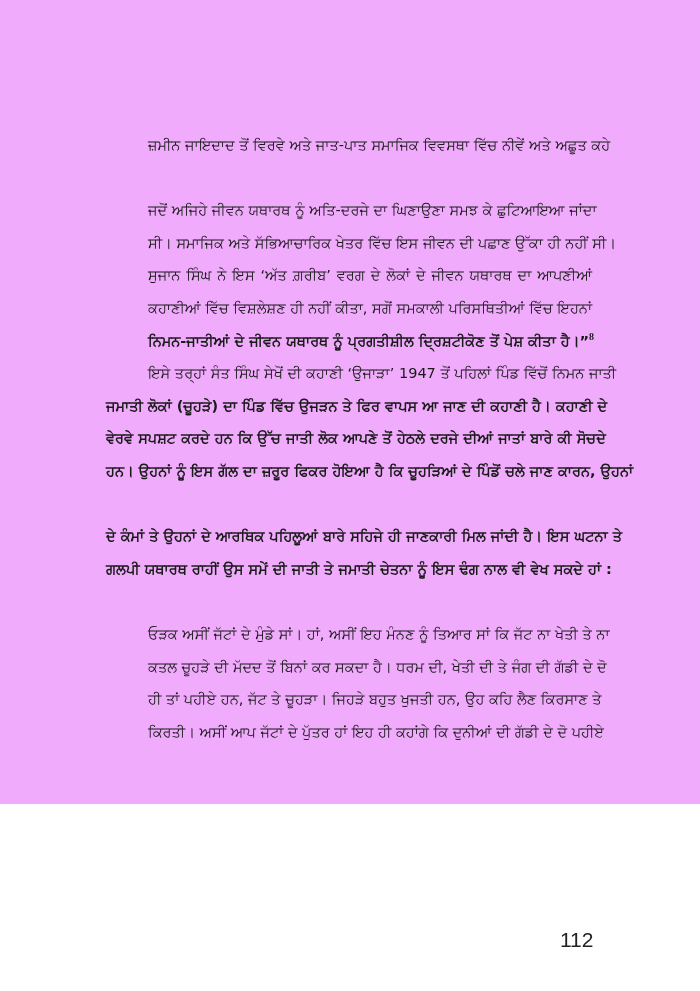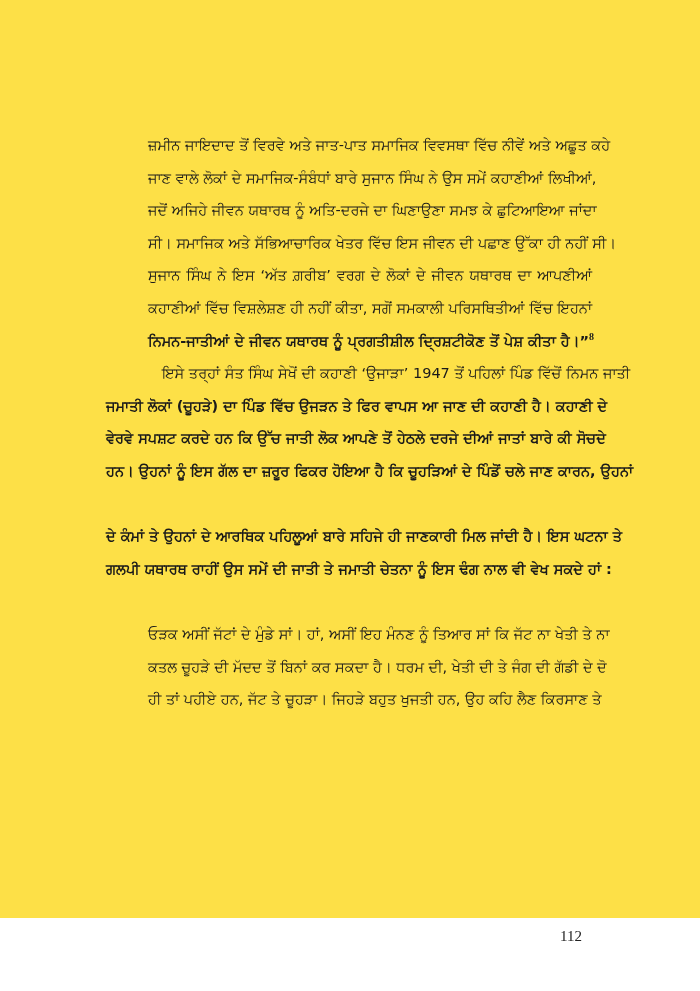--- a/index.html
+++ b/index.html
@@ -11,72 +11,72 @@
     width: 700px;
     height: 991px;
     position: relative;
     overflow: hidden;
     font-family: "DejaVu Sans", "Liberation Sans", sans-serif;
     color: #1a1a1a;
   }
   .page {
     position: absolute;
     left: 0; top: 0;
-    width: 700px; height: 918px;
-    background: #fde047;
+    width: 700px; height: 804px;
+    background: #f0abfc;
   }
   .line {
     position: absolute;
     font-size: 14.5px;
     line-height: 20px;
     white-space: nowrap;
     text-align: justify;
     text-align-last: justify;
   }
   .line.last {
     text-align-last: left;
     font-weight: bold;
   }
   .body-line { left: 106px; width: 486px; font-weight: bold; }
   .quote-line { left: 148px; width: 444px; }
-  .indent-line { left: 148px; width: 444px; margin-left: 14px; }
+  .indent-line { left: 148px; width: 444px; }
   sup {
     font-family: "Liberation Serif", serif;
     font-size: 10px;
     vertical-align: super;
     line-height: 0;
   }
   .page-number {
     position: absolute;
     left: 560px;
     top: 928px;
-    font-family: Liberation Serif, serif;
-    font-size: 15px;
+    font-family: Liberation Sans, sans-serif;
+    font-size: 21px;
     color: #222;
   }
 </style>
 </head>
 <body>
 
 <div class="page">
 
   <div class="line quote-line" style="top:135px">ਜ਼ਮੀਨ ਜਾਇਦਾਦ ਤੋਂ ਵਿਰਵੇ ਅਤੇ ਜਾਤ-ਪਾਤ ਸਮਾਜਿਕ ਵਿਵਸਥਾ ਵਿੱਚ ਨੀਵੇਂ ਅਤੇ ਅਛੂਤ ਕਹੇ</div>
-  <div class="line quote-line" style="top:168px">ਜਾਣ ਵਾਲੇ ਲੋਕਾਂ ਦੇ ਸਮਾਜਿਕ-ਸੰਬੰਧਾਂ ਬਾਰੇ ਸੁਜਾਨ ਸਿੰਘ ਨੇ ਉਸ ਸਮੇਂ ਕਹਾਣੀਆਂ ਲਿਖੀਆਂ,</div>
   <div class="line quote-line" style="top:200px">ਜਦੋਂ ਅਜਿਹੇ ਜੀਵਨ ਯਥਾਰਥ ਨੂੰ ਅਤਿ-ਦਰਜੇ ਦਾ ਘਿਣਾਉਣਾ ਸਮਝ ਕੇ ਛੁਟਿਆਇਆ ਜਾਂਦਾ</div>
   <div class="line quote-line" style="top:233px">ਸੀ। ਸਮਾਜਿਕ ਅਤੇ ਸੱਭਿਆਚਾਰਿਕ ਖੇਤਰ ਵਿੱਚ ਇਸ ਜੀਵਨ ਦੀ ਪਛਾਣ ਉੱਕਾ ਹੀ ਨਹੀਂ ਸੀ।</div>
   <div class="line quote-line" style="top:265px">ਸੁਜਾਨ ਸਿੰਘ ਨੇ ਇਸ ‘ਅੱਤ ਗ਼ਰੀਬ’ ਵਰਗ ਦੇ ਲੋਕਾਂ ਦੇ ਜੀਵਨ ਯਥਾਰਥ ਦਾ ਆਪਣੀਆਂ</div>
   <div class="line quote-line" style="top:298px">ਕਹਾਣੀਆਂ ਵਿੱਚ ਵਿਸ਼ਲੇਸ਼ਣ ਹੀ ਨਹੀਂ ਕੀਤਾ, ਸਗੋਂ ਸਮਕਾਲੀ ਪਰਿਸਥਿਤੀਆਂ ਵਿੱਚ ਇਹਨਾਂ</div>
   <div class="line quote-line last" style="top:331px"><span>ਨਿਮਨ-ਜਾਤੀਆਂ ਦੇ ਜੀਵਨ ਯਥਾਰਥ ਨੂੰ ਪ੍ਰਗਤੀਸ਼ੀਲ ਦ੍ਰਿਸ਼ਟੀਕੋਣ ਤੋਂ ਪੇਸ਼ ਕੀਤਾ ਹੈ।”</span><sup>8</sup></div>
 
   <div class="line indent-line" style="top:363px">ਇਸੇ ਤਰ੍ਹਾਂ ਸੰਤ ਸਿੰਘ ਸੇਖੋਂ ਦੀ ਕਹਾਣੀ ‘ਉਜਾੜਾ’ 1947 ਤੋਂ ਪਹਿਲਾਂ ਪਿੰਡ ਵਿੱਚੋਂ ਨਿਮਨ ਜਾਤੀ</div>
   <div class="line body-line" style="top:396px">ਜਮਾਤੀ ਲੋਕਾਂ (ਚੂਹੜੇ) ਦਾ ਪਿੰਡ ਵਿੱਚ ਉਜੜਨ ਤੇ ਫਿਰ ਵਾਪਸ ਆ ਜਾਣ ਦੀ ਕਹਾਣੀ ਹੈ। ਕਹਾਣੀ ਦੇ</div>
   <div class="line body-line" style="top:428px">ਵੇਰਵੇ ਸਪਸ਼ਟ ਕਰਦੇ ਹਨ ਕਿ ਉੱਚ ਜਾਤੀ ਲੋਕ ਆਪਣੇ ਤੋਂ ਹੇਠਲੇ ਦਰਜੇ ਦੀਆਂ ਜਾਤਾਂ ਬਾਰੇ ਕੀ ਸੋਚਦੇ</div>
   <div class="line body-line" style="top:461px">ਹਨ। ਉਹਨਾਂ ਨੂੰ ਇਸ ਗੱਲ ਦਾ ਜ਼ਰੂਰ ਫਿਕਰ ਹੋਇਆ ਹੈ ਕਿ ਚੂਹੜਿਆਂ ਦੇ ਪਿੰਡੋਂ ਚਲੇ ਜਾਣ ਕਾਰਨ, ਉਹਨਾਂ</div>
   <div class="line body-line" style="top:526px">ਦੇ ਕੰਮਾਂ ਤੇ ਉਹਨਾਂ ਦੇ ਆਰਥਿਕ ਪਹਿਲੂਆਂ ਬਾਰੇ ਸਹਿਜੇ ਹੀ ਜਾਣਕਾਰੀ ਮਿਲ ਜਾਂਦੀ ਹੈ। ਇਸ ਘਟਨਾ ਤੇ</div>
   <div class="line body-line" style="top:559px">ਗਲਪੀ ਯਥਾਰਥ ਰਾਹੀਂ ਉਸ ਸਮੇਂ ਦੀ ਜਾਤੀ ਤੇ ਜਮਾਤੀ ਚੇਤਨਾ ਨੂੰ ਇਸ ਢੰਗ ਨਾਲ ਵੀ ਵੇਖ ਸਕਦੇ ਹਾਂ :</div>
 
   <div class="line quote-line" style="top:624px">ਓੜਕ ਅਸੀਂ ਜੱਟਾਂ ਦੇ ਮੁੰਡੇ ਸਾਂ। ਹਾਂ, ਅਸੀਂ ਇਹ ਮੰਨਣ ਨੂੰ ਤਿਆਰ ਸਾਂ ਕਿ ਜੱਟ ਨਾ ਖੇਤੀ ਤੇ ਨਾ</div>
   <div class="line quote-line" style="top:657px">ਕਤਲ ਚੂਹੜੇ ਦੀ ਮੱਦਦ ਤੋਂ ਬਿਨਾਂ ਕਰ ਸਕਦਾ ਹੈ। ਧਰਮ ਦੀ, ਖੇਤੀ ਦੀ ਤੇ ਜੰਗ ਦੀ ਗੱਡੀ ਦੇ ਦੋ</div>
   <div class="line quote-line" style="top:689px">ਹੀ ਤਾਂ ਪਹੀਏ ਹਨ, ਜੱਟ ਤੇ ਚੂਹੜਾ। ਜਿਹੜੇ ਬਹੁਤ ਖੁਜਤੀ ਹਨ, ਉਹ ਕਹਿ ਲੈਣ ਕਿਰਸਾਣ ਤੇ</div>
+  <div class="line quote-line" style="top:722px">ਕਿਰਤੀ। ਅਸੀਂ ਆਪ ਜੱਟਾਂ ਦੇ ਪੁੱਤਰ ਹਾਂ ਇਹ ਹੀ ਕਹਾਂਗੇ ਕਿ ਦੁਨੀਆਂ ਦੀ ਗੱਡੀ ਦੇ ਦੋ ਪਹੀਏ</div>
 
 
   <div class="page-number">112</div>
 </div>
 
 </body></html>

